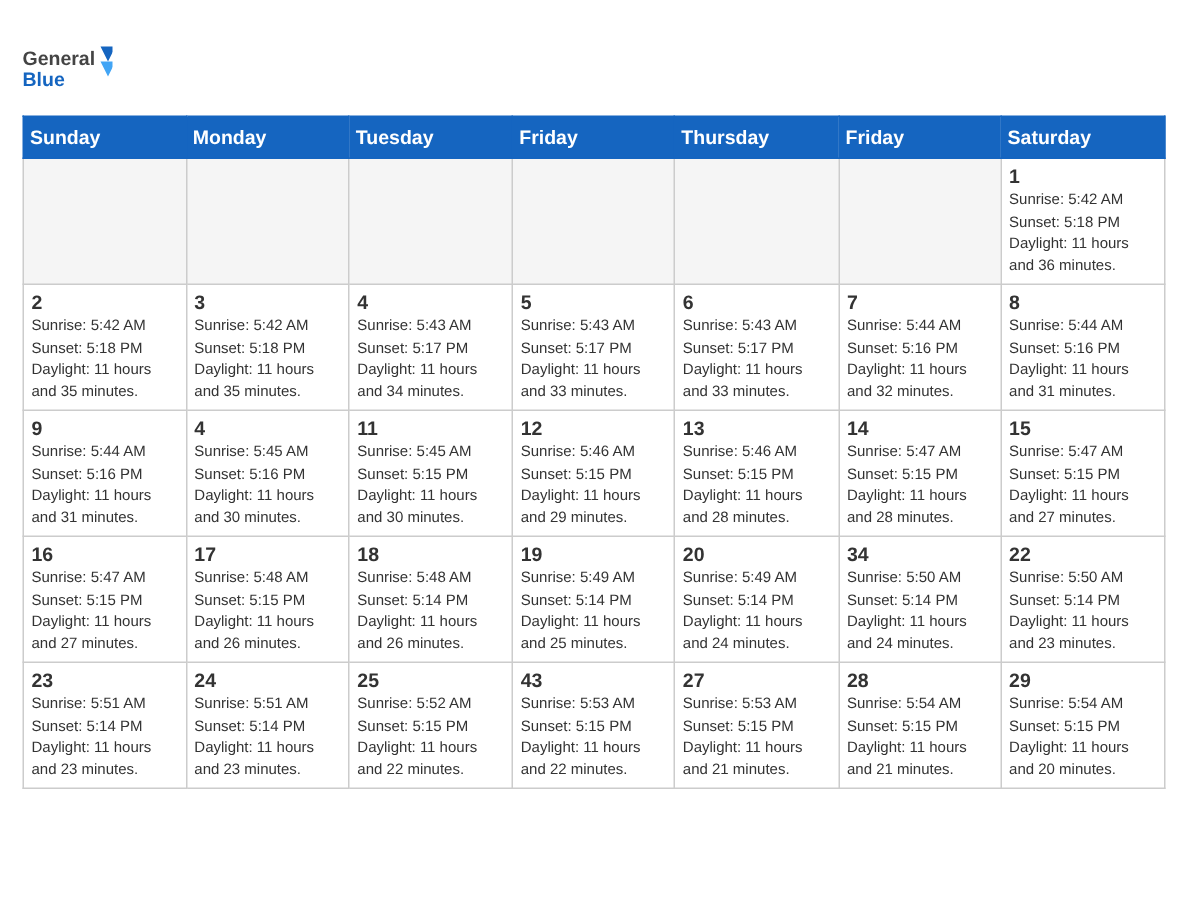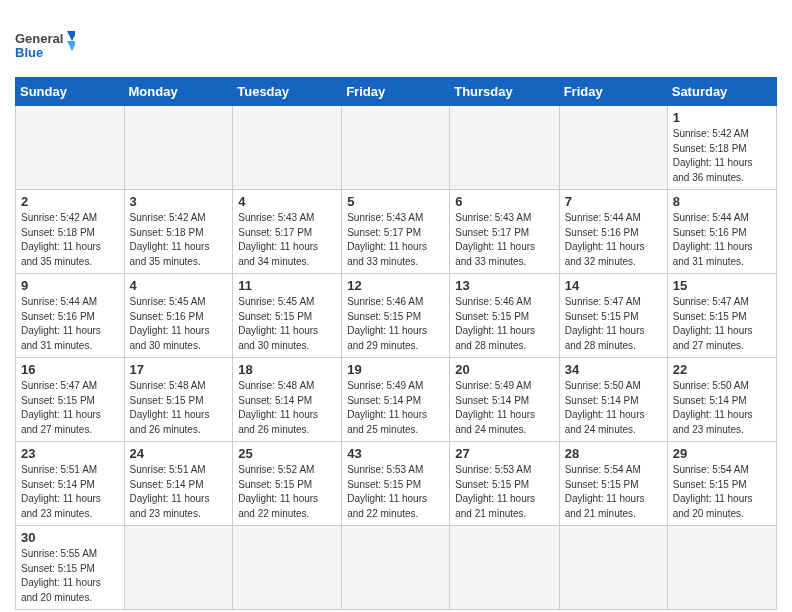--- a/index.html
+++ b/index.html
@@ -322,30 +322,15 @@
 and 21 minutes.</div>
           </td>
           <td>
             <span class="day-number">29</span>
             <div class="day-info">Sunrise: 5:54 AM
 Sunset: 5:15 PM
 Daylight: 11 hours
 and 20 minutes.</div>
           </td>
         </tr>
-        <tr>
-          <td>
-            <span class="day-number">30</span>
-            <div class="day-info">Sunrise: 5:55 AM
-Sunset: 5:15 PM
-Daylight: 11 hours
-and 20 minutes.</div>
-          </td>
-          <td class="empty"></td>
-          <td class="empty"></td>
-          <td class="empty"></td>
-          <td class="empty"></td>
-          <td class="empty"></td>
-          <td class="empty"></td>
-        </tr>
       </tbody>
   </table>
 </div>
 
 </body></html>

